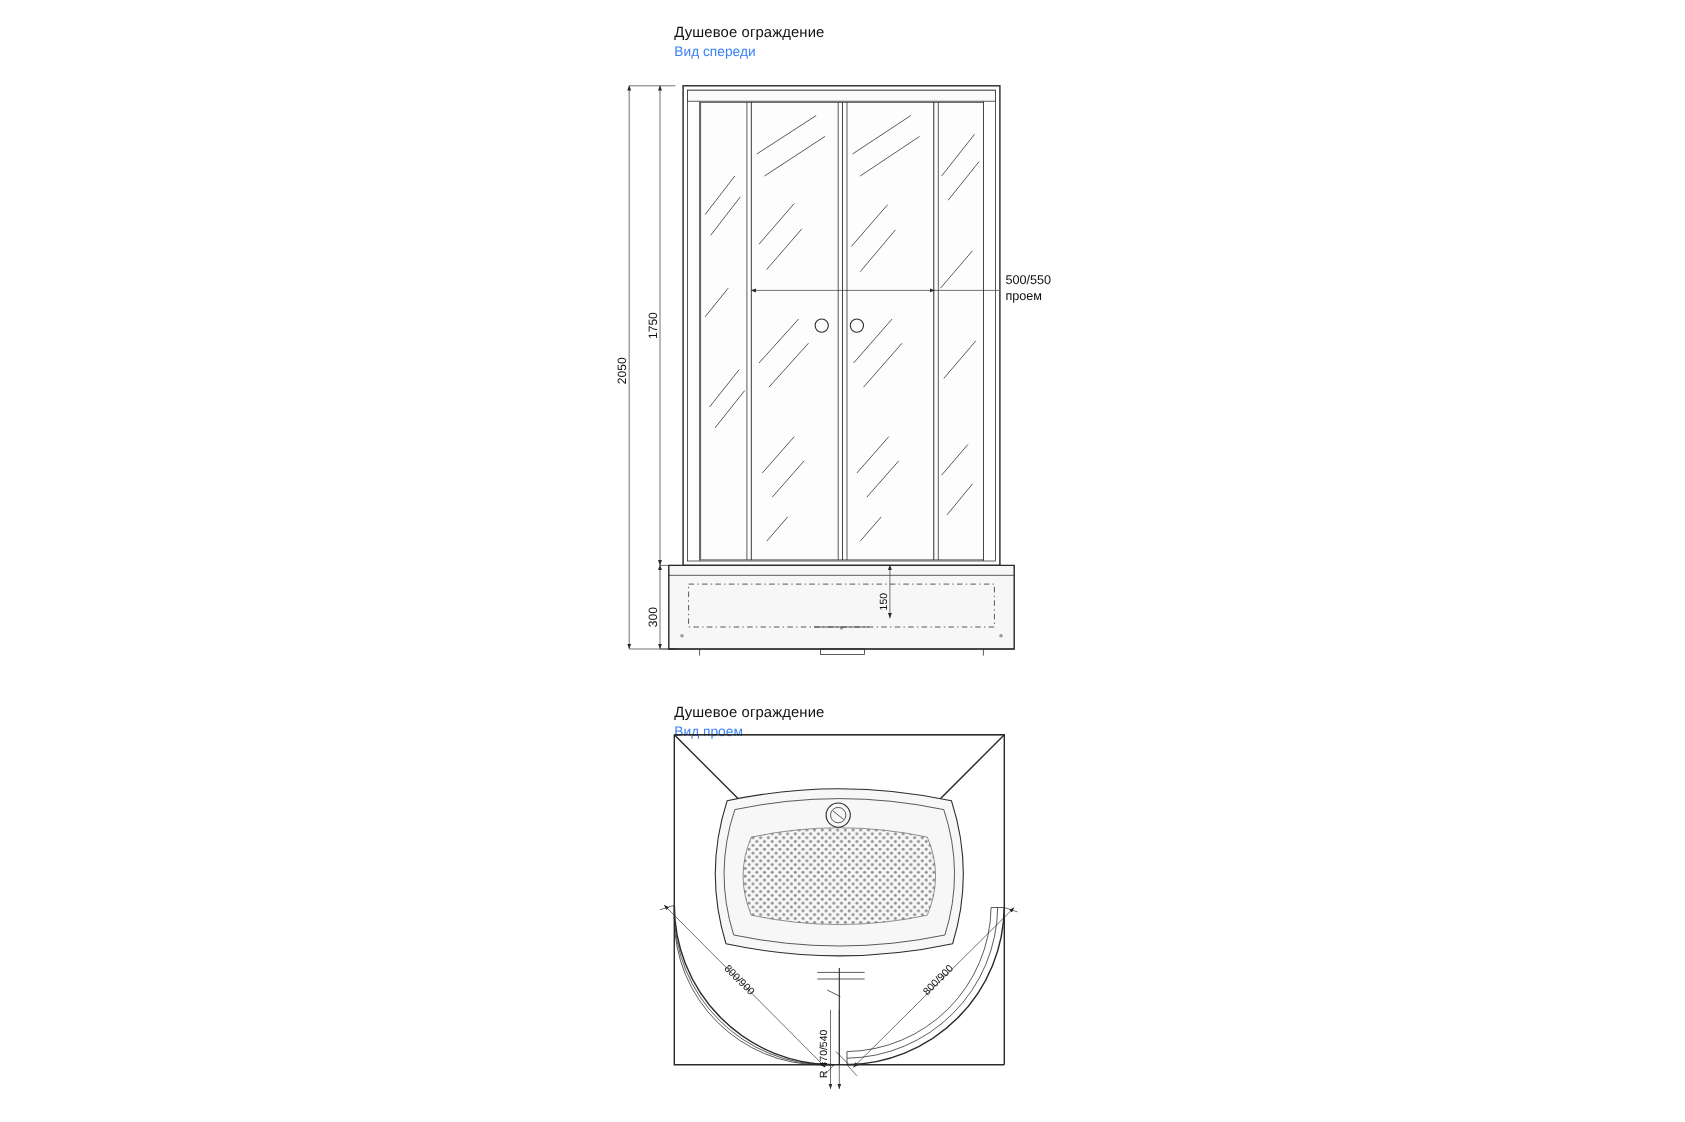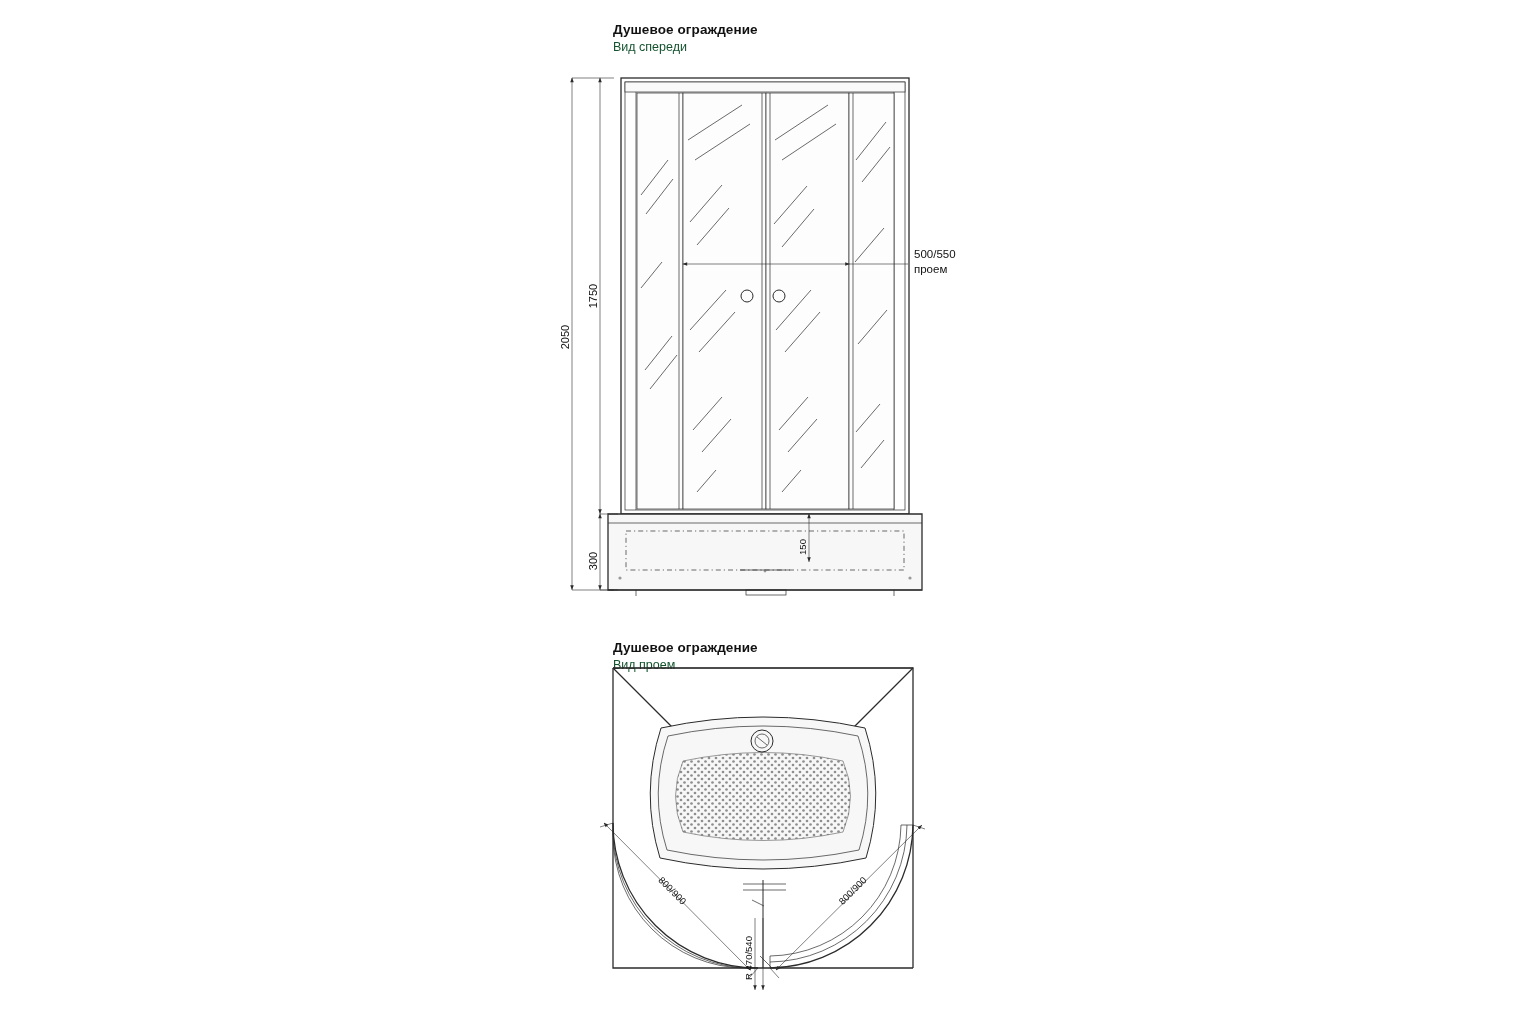--- a/index.html
+++ b/index.html
@@ -18,28 +18,28 @@
   .canvas {
     position: absolute;
     inset: 0;
   }
   .title-block {
     position: absolute;
     line-height: 1.35;
   }
   .title-main {
     font-size: 13.5px;
-    font-weight: bold;
+    font-weight: normal;
     color: #111111;
     letter-spacing: 0.1px;
   }
   .title-sub {
     font-size: 12.5px;
     font-weight: normal;
-    color: #14532d;
+    color: #3b82f6;
   }
   #front-title { left: 613px; top: 21px; }
   #top-title   { left: 613px; top: 639px; }
 
   svg { display: block; }
   .dim-text {
     font-size: 9.5px;
     fill: #111111;
     font-family: "Liberation Sans", sans-serif;
   }

